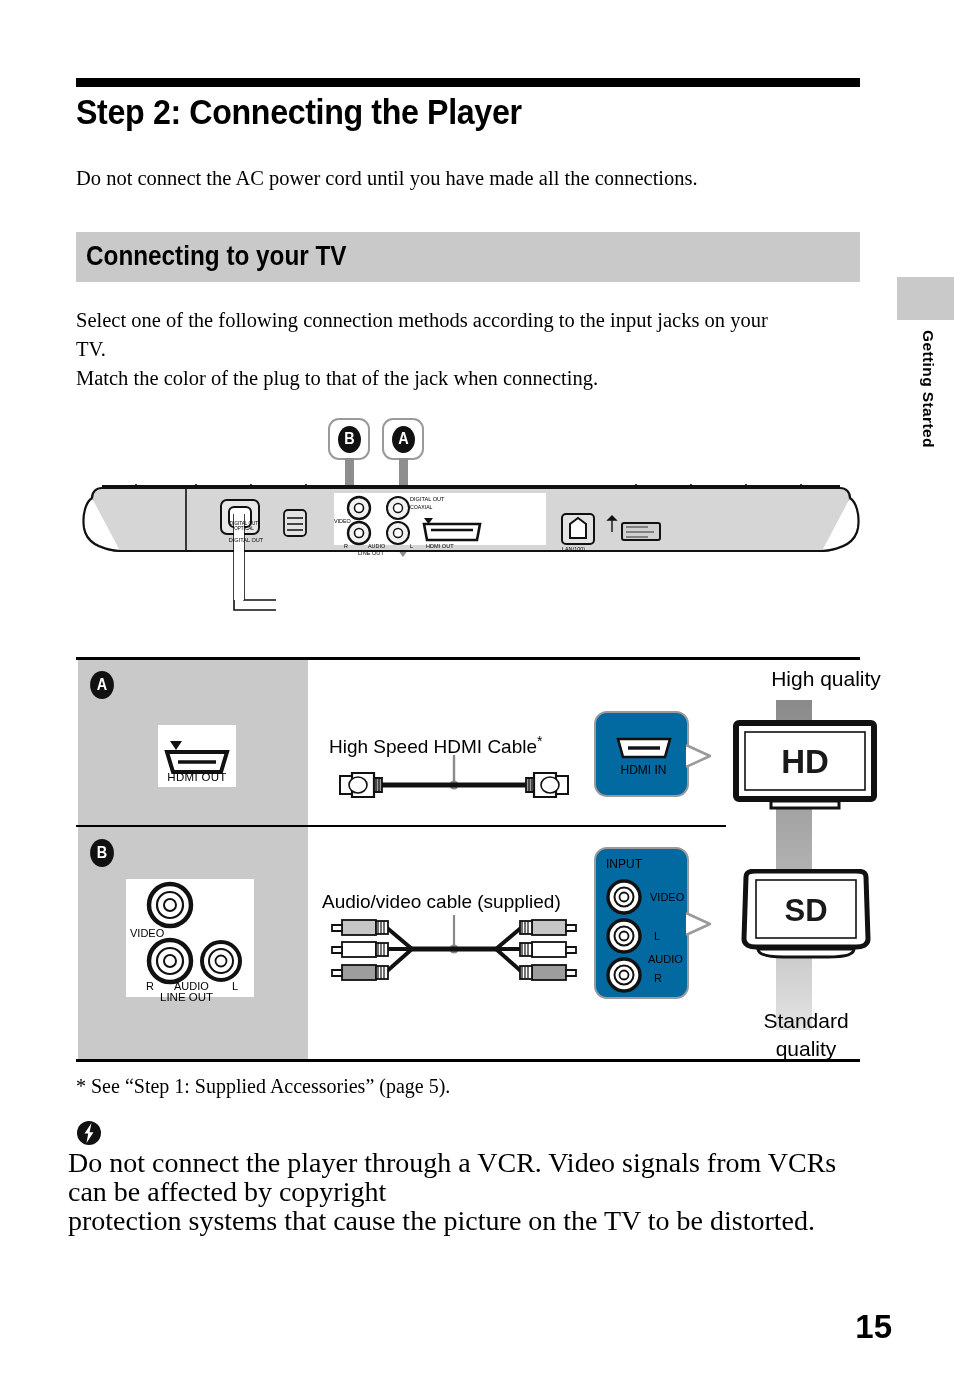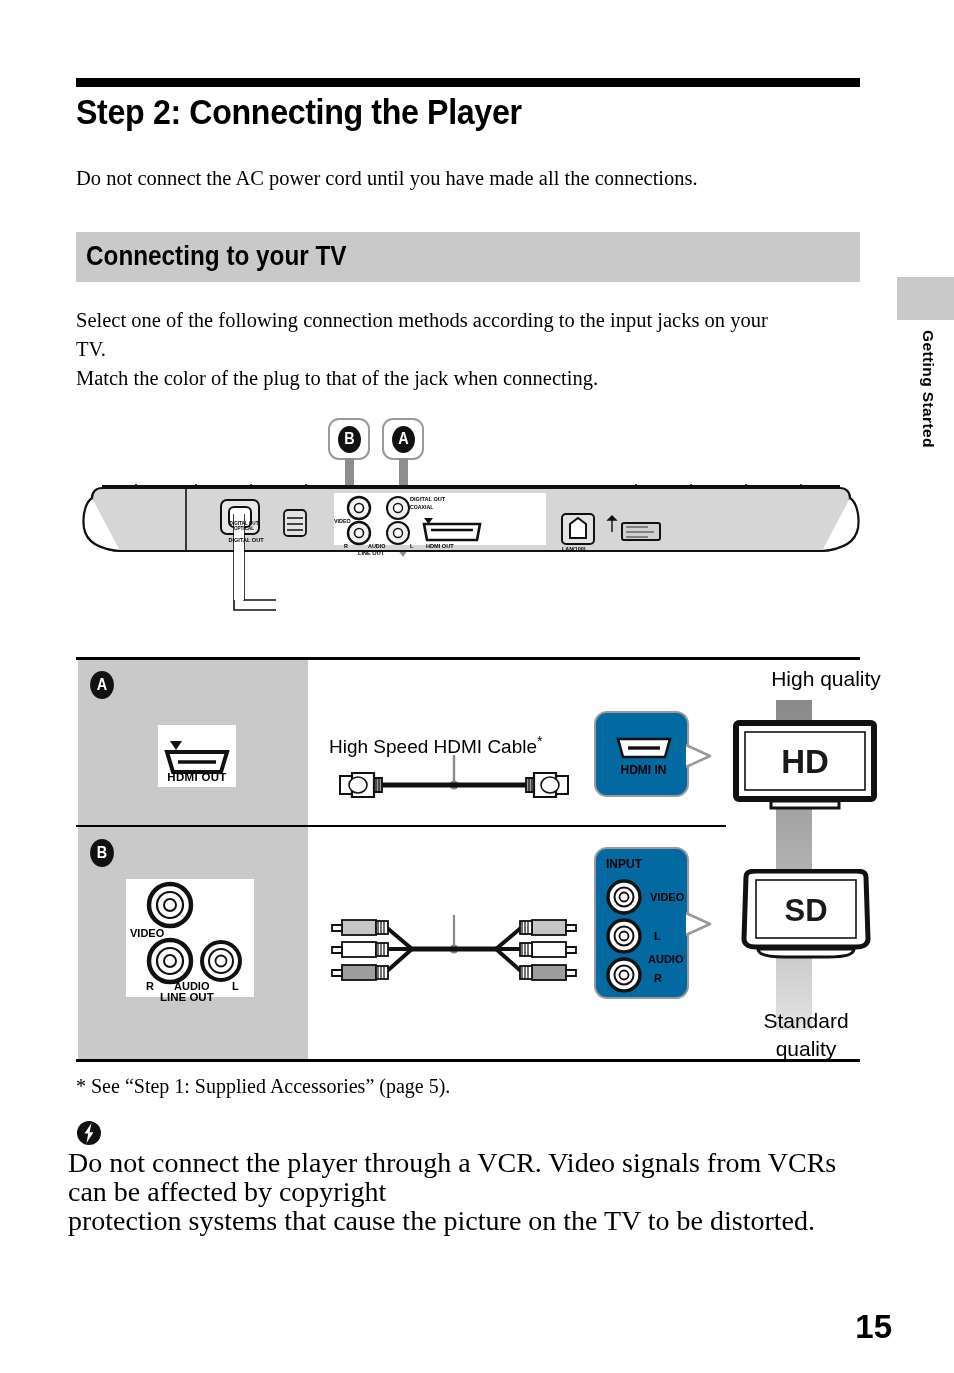--- a/index.html
+++ b/index.html
@@ -121,21 +121,21 @@
   }
   .caution-text{
     position:absolute;left:68px;top:1148px;width:790px;
     font-size:28px;line-height:29px;
   }
   .page-num{
     position:absolute;right:62px;top:1308px;
     font-family:"Liberation Sans",sans-serif;font-weight:bold;font-size:33px;
   }
 
-  .tiny{font-family:"Liberation Sans",sans-serif;font-weight:bold;}
+  .tiny{font-family:"Liberation Sans",sans-serif;font-weight:normal;}
 </style>
 </head>
 <body>
 
 <div class="page">
 
   <div class="rule-top"></div>
   <div class="title">Step 2: Connecting the Player</div>
   <div class="intro">Do not connect the AC power cord until you have made all the connections.</div>
 
@@ -315,20 +315,21 @@
         <circle cx="95" cy="82" r="12" fill="#fff" stroke="#111" stroke-width="2"></circle>
         <circle cx="95" cy="82" r="5.5" fill="#fff" stroke="#111" stroke-width="1.8"></circle>
       </svg>
       <div class="tiny" style="position:absolute;left:4px;top:48px;font-size:11px;">VIDEO</div>
       <div class="tiny" style="position:absolute;left:20px;top:101px;font-size:11px;">R</div>
       <div class="tiny" style="position:absolute;left:48px;top:101px;font-size:11px;">AUDIO</div>
       <div class="tiny" style="position:absolute;left:106px;top:101px;font-size:11px;">L</div>
       <div class="tiny" style="position:absolute;left:34px;top:112px;font-size:11.5px;">LINE OUT</div>
     </div>
 
+    <div class="cable-label" style="left:246px;top:222px;">Audio/video cable (supplied)</div>
 
     <svg width="268" height="82" style="position:absolute;left:244px;top:258px;">
       <path d="M134,0 L134,30" stroke="#8a8a8a" stroke-width="2.2"></path>
       <circle cx="134" cy="34" r="4.5" fill="#8a8a8a"></circle>
       <path d="M92,34 L176,34" stroke="#111" stroke-width="5"></path>
       <path d="M92,34 L66,12 M92,34 L66,34 M92,34 L66,57" stroke="#111" stroke-width="4"></path>
       <path d="M176,34 L202,12 M176,34 L202,34 M176,34 L202,57" stroke="#111" stroke-width="4"></path>
 
       <g stroke="#111" stroke-width="1.8">
         <rect x="22" y="5" width="34" height="15" fill="#c6c6c6"></rect>

